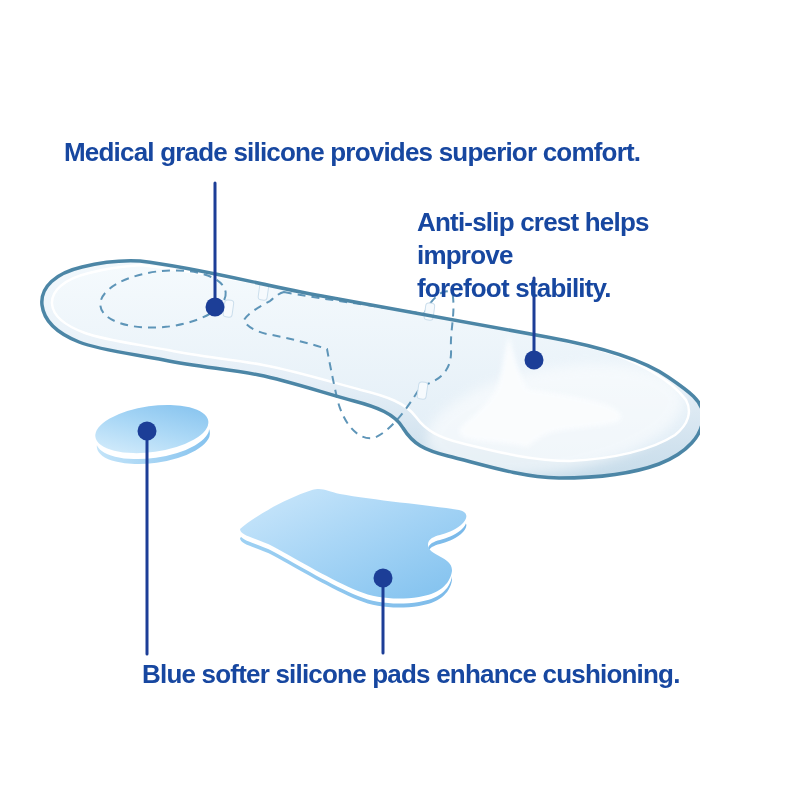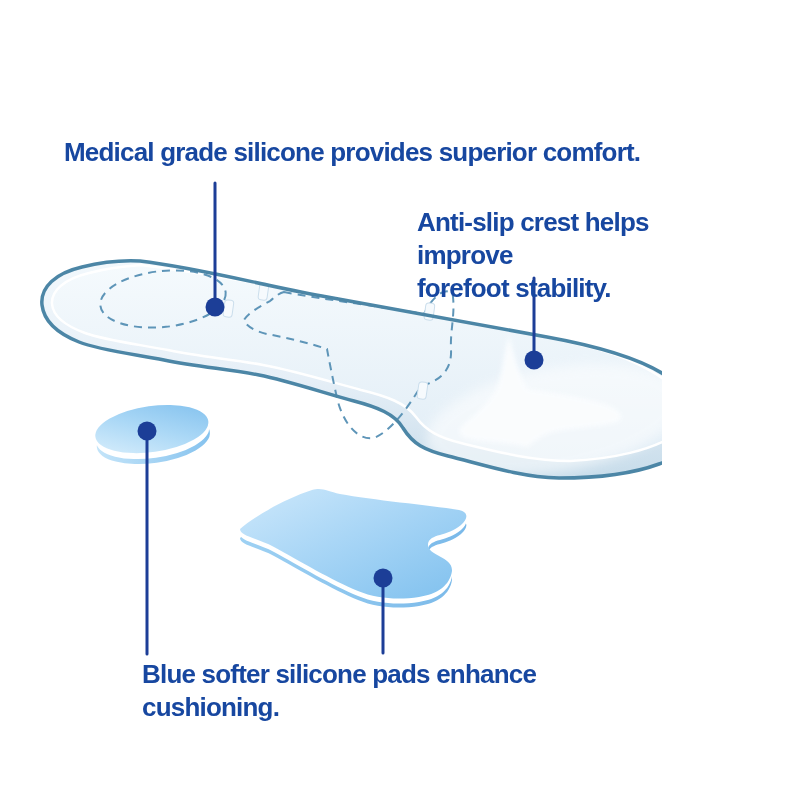--- a/index.html
+++ b/index.html
@@ -2,20 +2,21 @@
 <html><head>
 <meta charset="utf-8">
 <style>
   html,body{margin:0;padding:0;background:#ffffff;}
   #canvas{
     position:relative;
     width:662px;height:800px;
     background:#ffffff;
     overflow:hidden;
     font-family:"Liberation Sans",sans-serif;
+    padding-left:38px;
   }
   #art{position:absolute;left:0;top:0;}
   .ann{
     position:absolute;
     color:#1747A0;
     font-size:26px;
     font-weight:600;
     letter-spacing:-0.8px;
     line-height:33px;
     white-space:pre-line;

